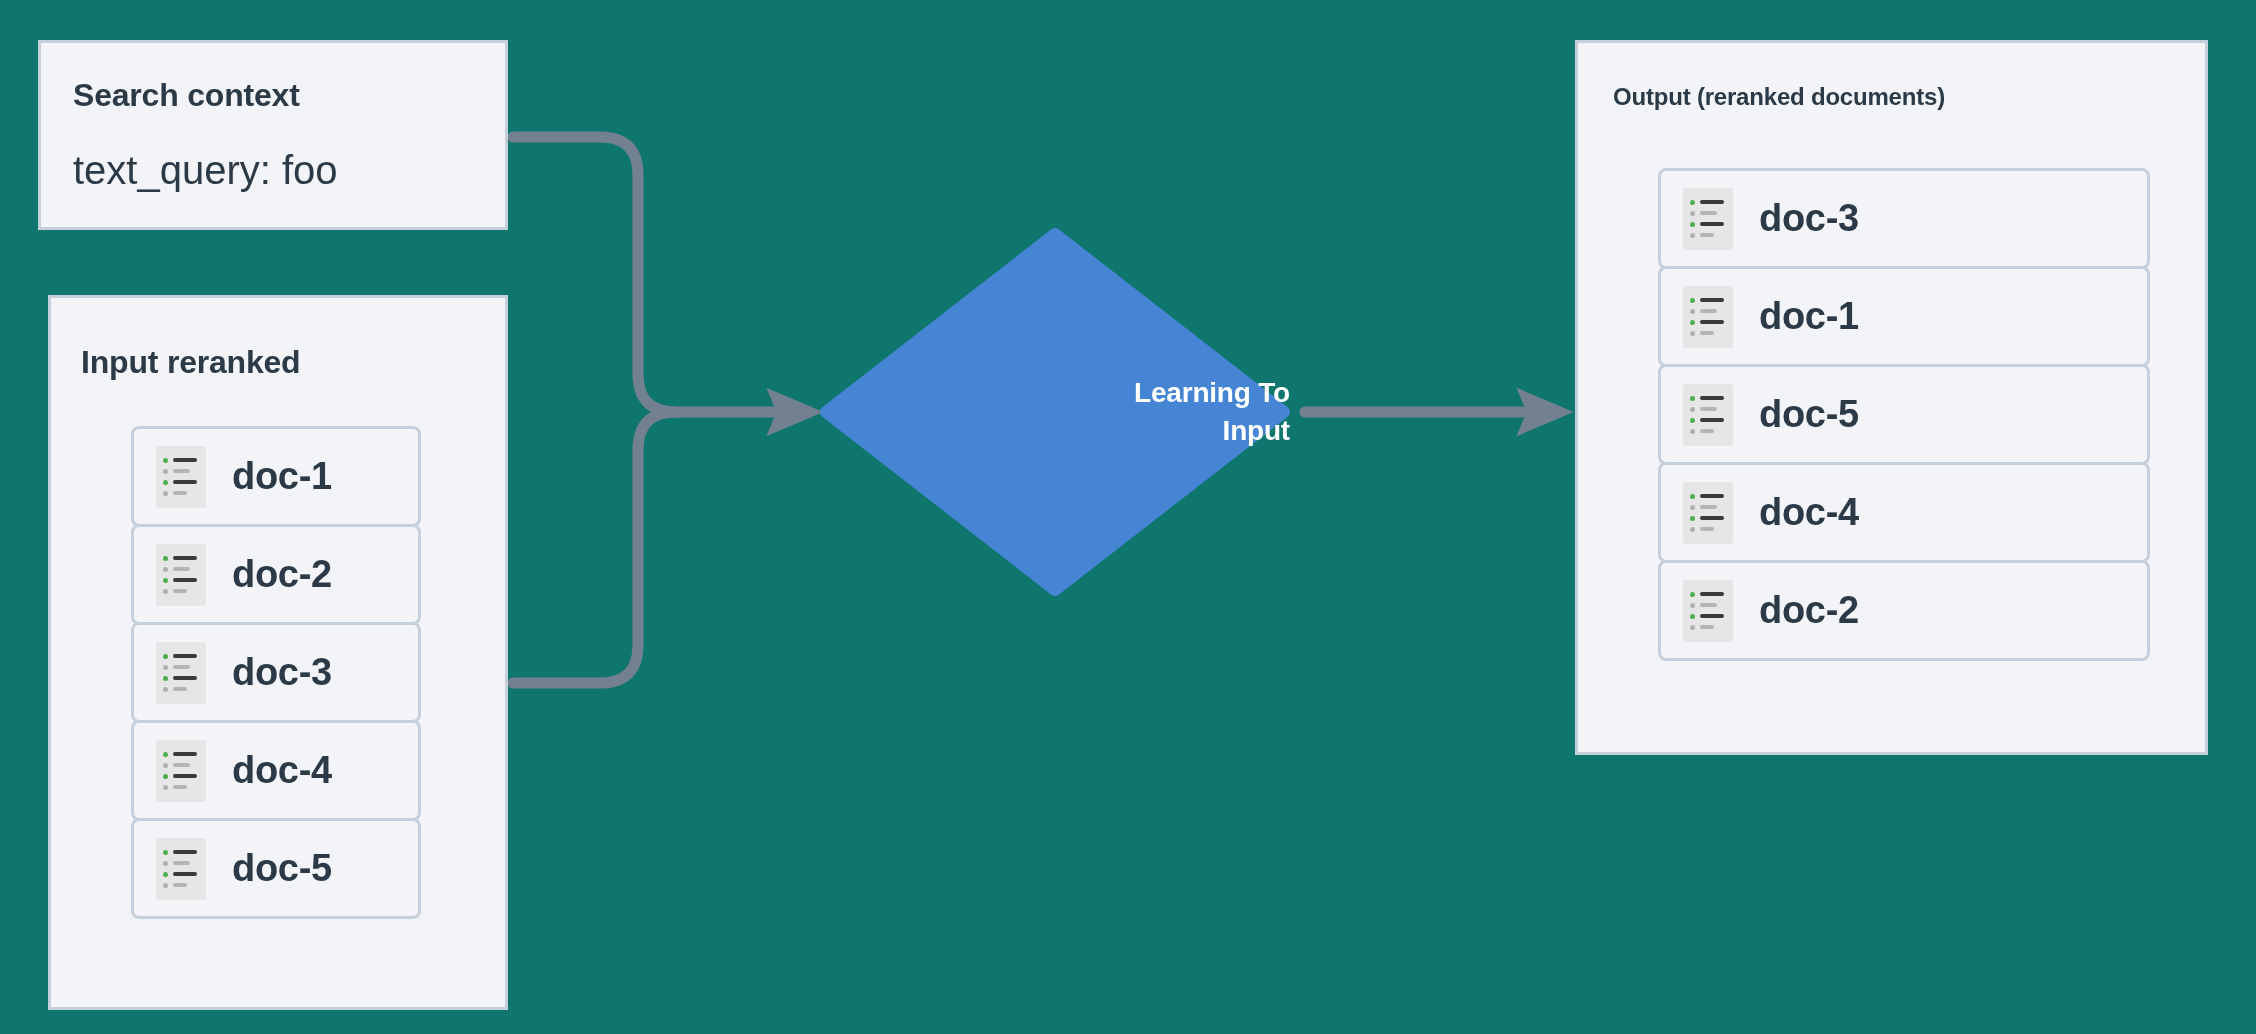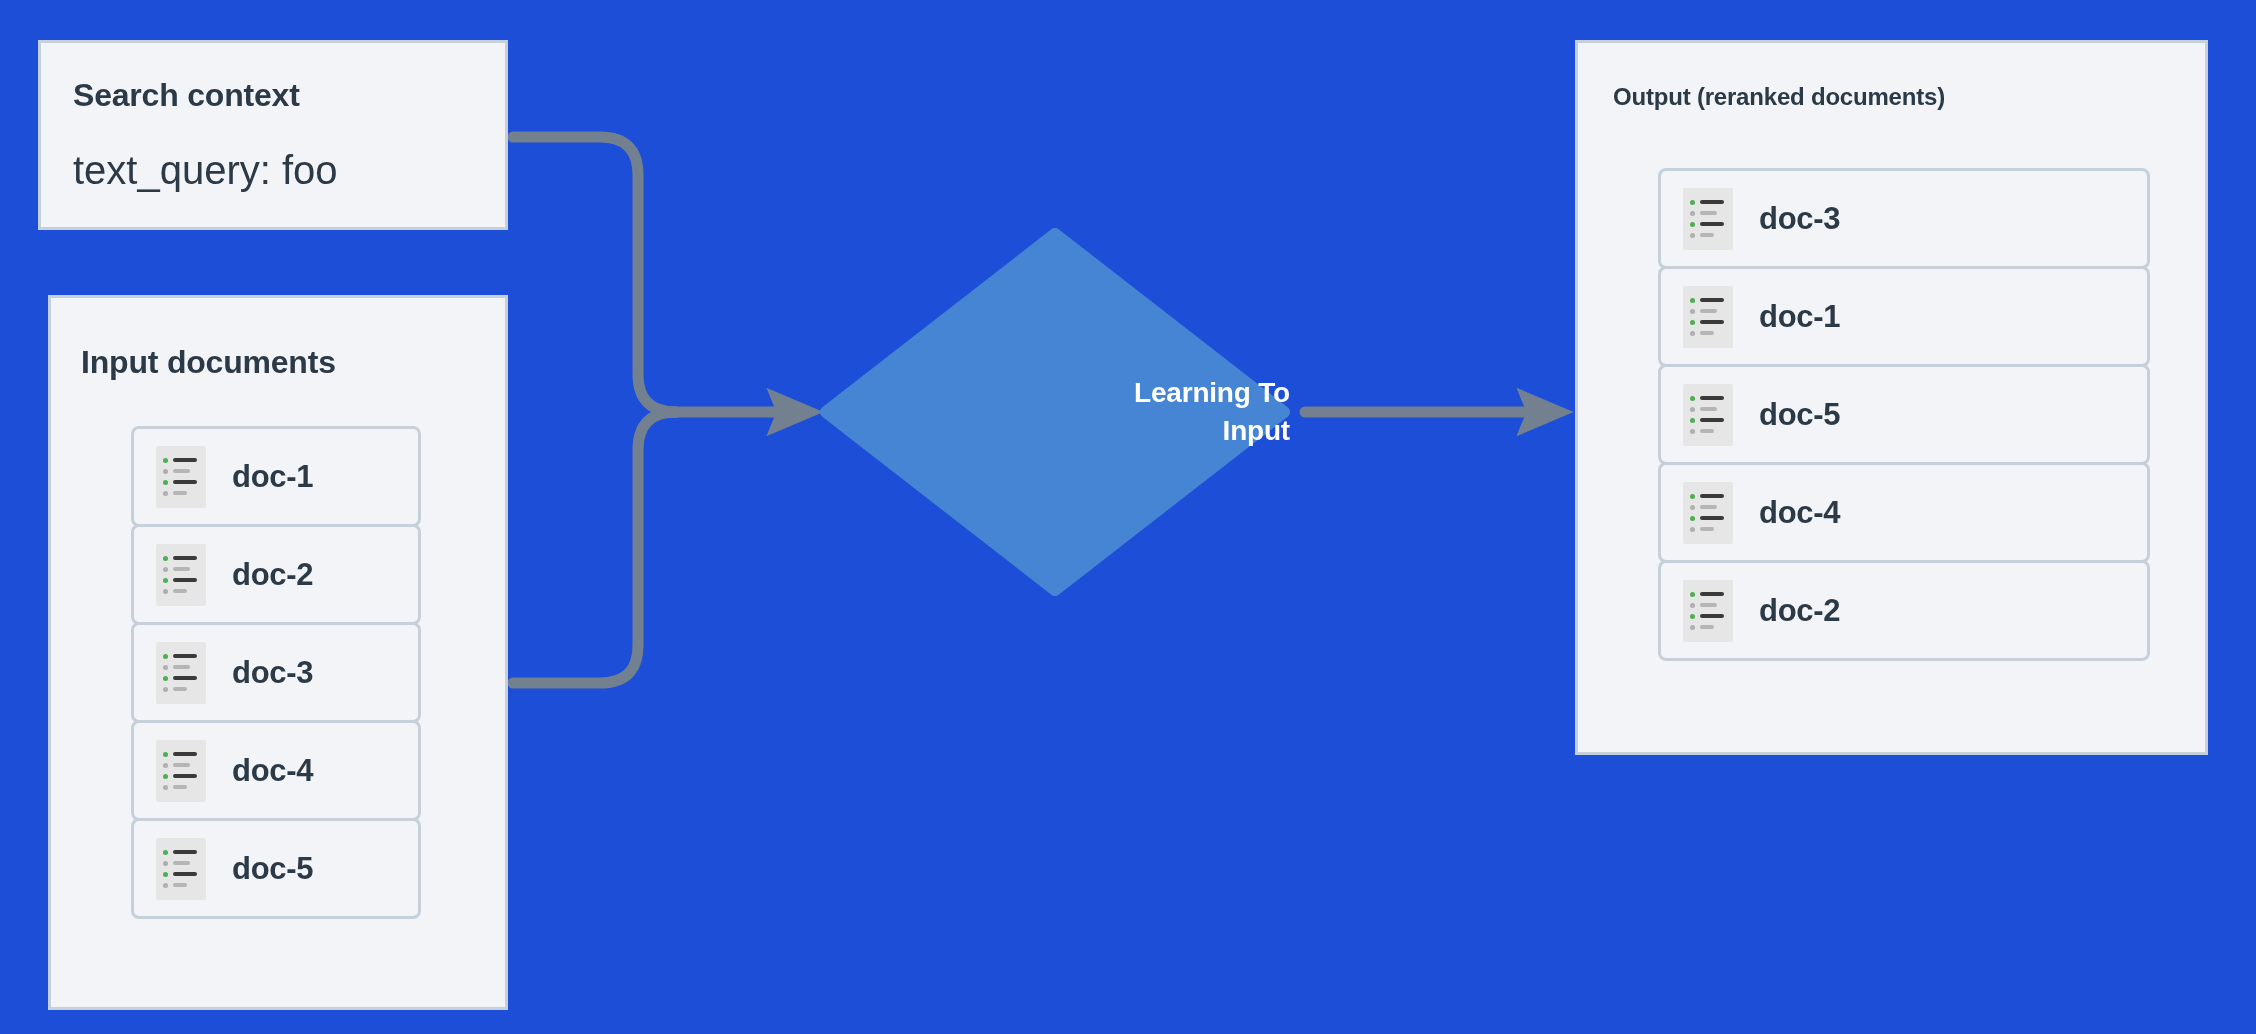--- a/index.html
+++ b/index.html
@@ -9,21 +9,21 @@
     background: #ffffff;
   }
   body {
     font-family: "Liberation Sans", sans-serif;
     -webkit-font-smoothing: antialiased;
   }
   #stage {
     position: relative;
     width: 2256px;
     height: 1034px;
-    background: #1d4ed8;
+    background: #0f766e;
     overflow: hidden;
   }
 
   
   .panel {
     position: absolute;
     background: #F2F4F7;
     border: 3px solid #C5D0DA;
     box-sizing: border-box;
   }
@@ -140,21 +140,21 @@
     height: 3.5px;
     border-radius: 2px;
     margin-left: 5px;
   }
   .doc-icon-line.dark  { background: #3A3A3A; width: 24px; }
   .doc-icon-line.light { background: #B5B5B5; width: 17px; }
   .doc-icon-line.light.short { width: 14px; }
 
   .doc-label {
     margin-left: 26px;
-    font-size: 31px;
+    font-size: 38px;
     font-weight: bold;
     color: #2C3A47;
     letter-spacing: -0.3px;
   }
 
   
   #ltr-node {
     position: absolute;
     left: 820px;
     top: 228px;
@@ -211,21 +211,21 @@
 
     <line x1="1305" y1="412" x2="1556" y2="412" stroke="#72808F" stroke-width="11" stroke-linecap="round" marker-end="url(#arrowhead)"></line>
   </svg>
 
   <div class="panel" id="search-context">
     <div class="panel-title">Search context</div>
     <div class="ctx-value">text_query: foo</div>
   </div>
 
   <div class="panel" id="input-documents">
-    <div class="panel-title">Input documents</div>
+    <div class="panel-title">Input reranked</div>
     <div id="input-doc-list">
         <div class="doc-card">
           <div class="doc-icon">
             <div class="doc-icon-row">
               <span class="doc-icon-bullet green"></span>
               <span class="doc-icon-line dark"></span>
             </div>
             <div class="doc-icon-row">
               <span class="doc-icon-bullet grey"></span>
               <span class="doc-icon-line light"></span>

